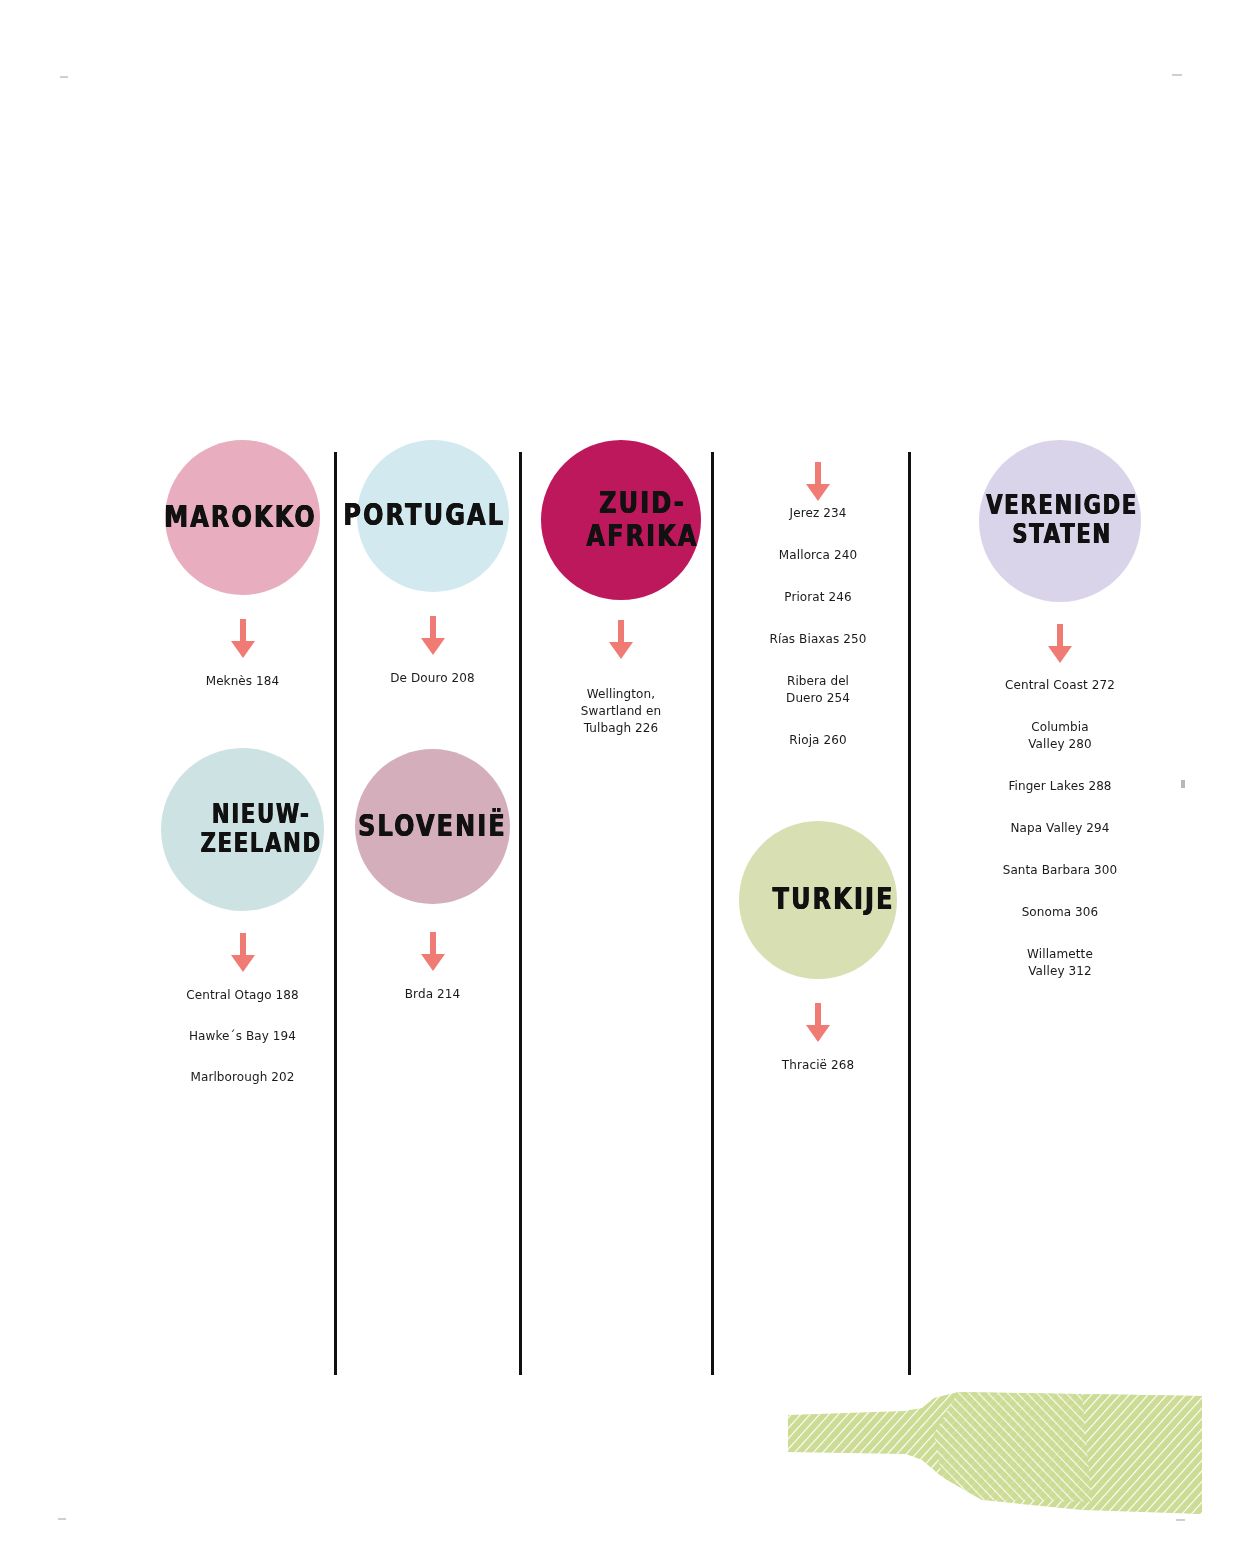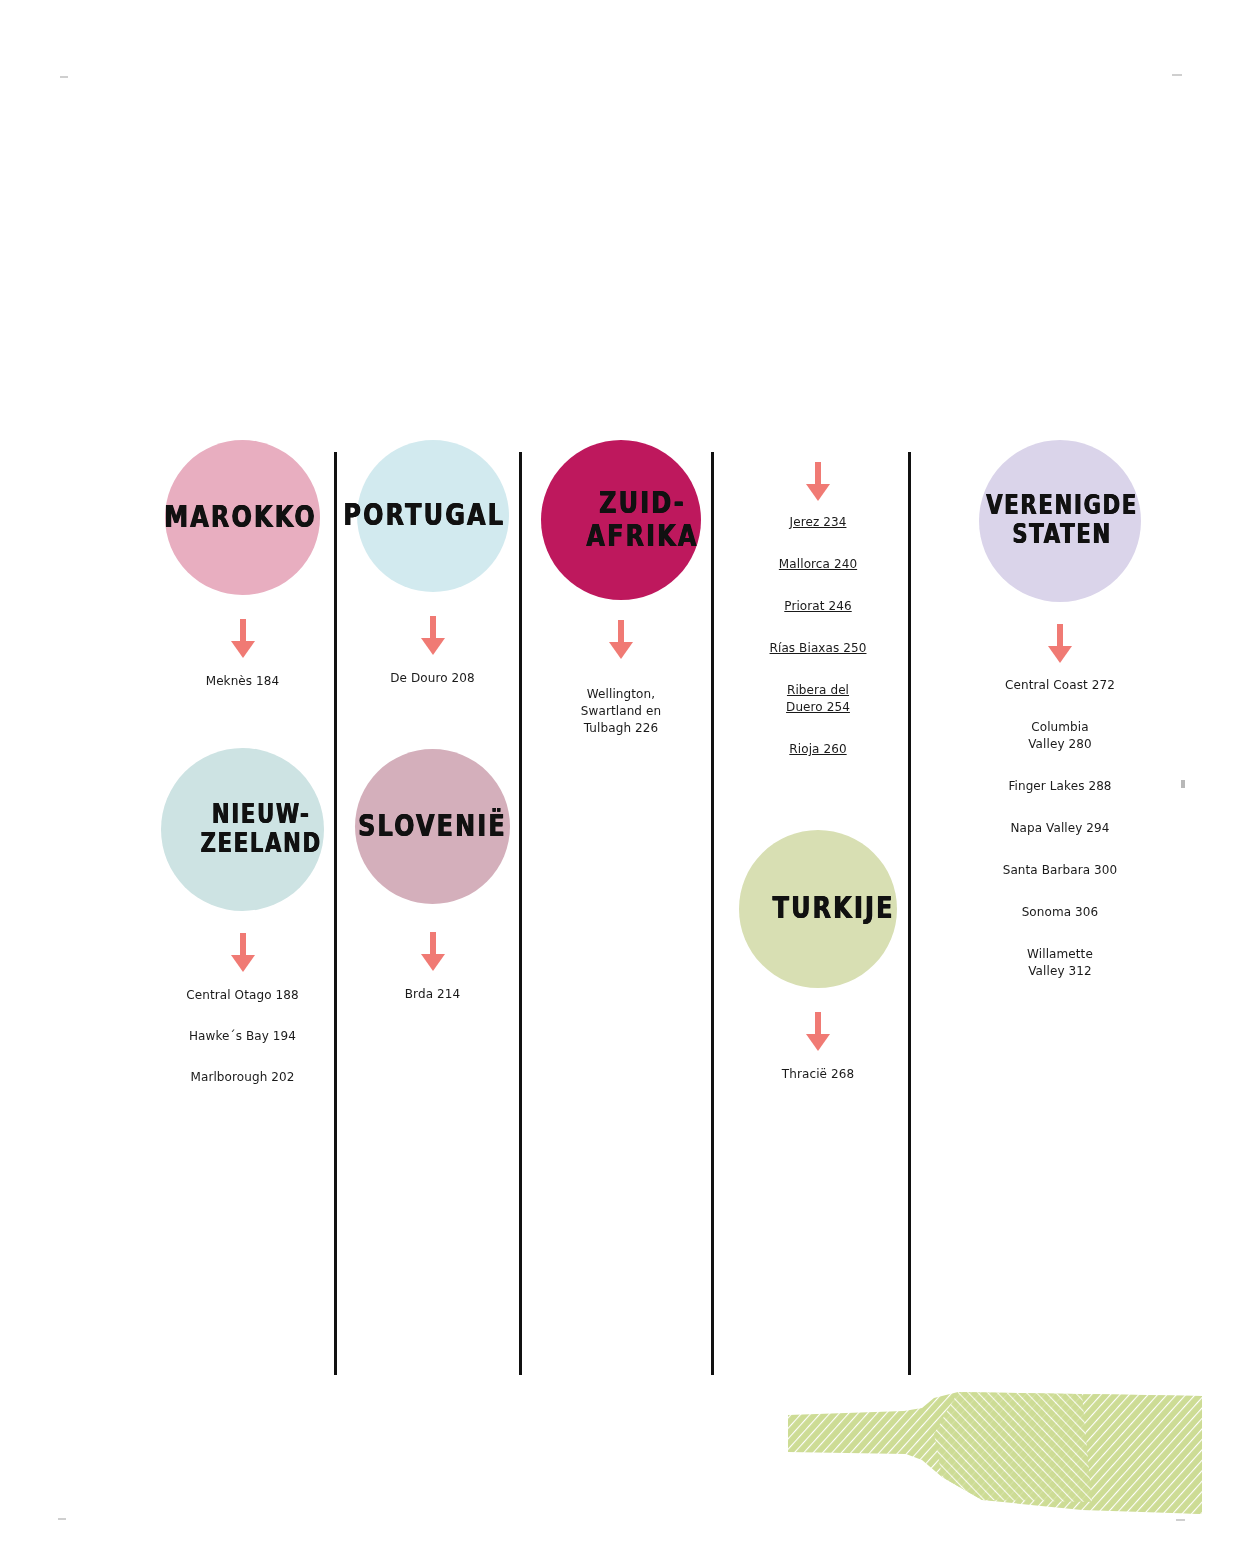--- a/index.html
+++ b/index.html
@@ -196,21 +196,21 @@
       </div>
     </div>
     <div class="column" style="left: 728px; width: 180px;">
       <div>
         <div class="arrow-wrap" style="margin-top: 22px;">
           <svg class="arrow" width="26" height="40" viewBox="0 0 26 40" xmlns="http://www.w3.org/2000/svg">
             <rect x="10" y="0" width="6" height="25" fill="#f07a74"></rect>
             <path d="M13 39 L1 22 L25 22 Z" fill="#f07a74"></path>
           </svg>
         </div>
-        <ul class="region-list" style="margin-top: 12px; text-decoration: underline;">
+        <ul class="region-list" style="margin-top: 3px;">
           <li class="region-item">Jerez 234</li>
           <li class="region-item" style="margin-top: 25px;">Mallorca 240</li>
           <li class="region-item" style="margin-top: 25px;">Priorat 246</li>
           <li class="region-item" style="margin-top: 25px;">Rías Biaxas 250</li>
           <li class="region-item" style="margin-top: 25px;">Ribera del
 Duero 254</li>
           <li class="region-item" style="margin-top: 25px;">Rioja 260</li>
         </ul>
       </div>
       <div style="margin-top: 72px;">

